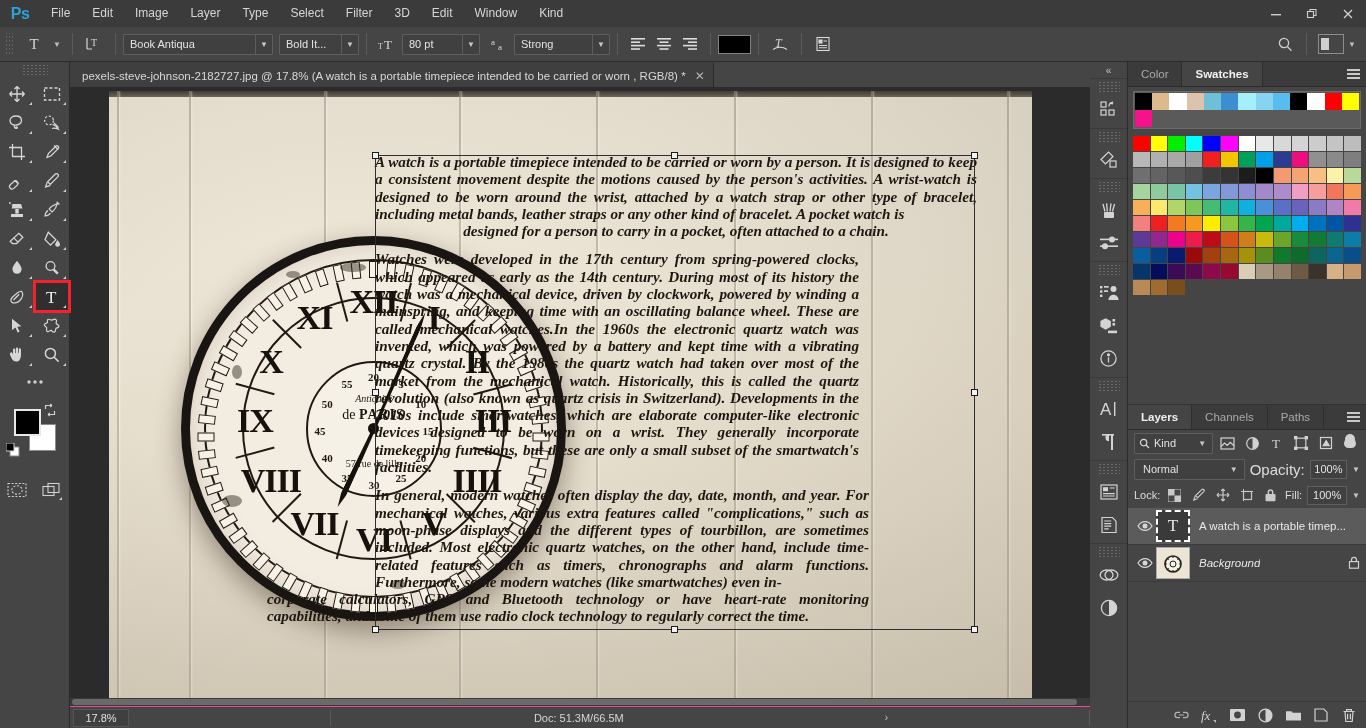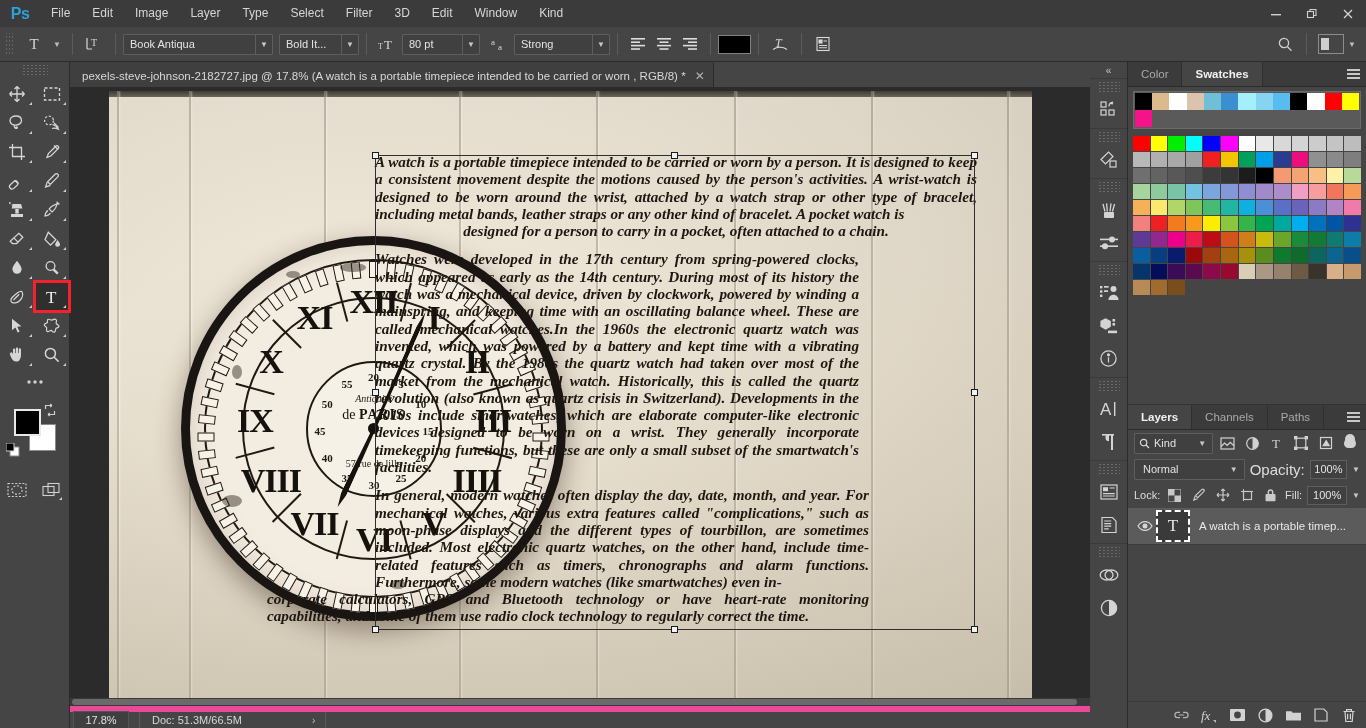--- a/index.html
+++ b/index.html
@@ -364,22 +364,22 @@
   .lp-foot {
     position: absolute; left: 0; right: 0; bottom: 0; height: 27px;
     background: #454545; border-top: 1px solid #3a3a3a;
     display: flex; align-items: center; justify-content: flex-end; padding-right: 4px; gap: 2px;
   }
   .lp-foot .b { width: 26px; height: 22px; display: flex; align-items: center; justify-content: center; color: #d2d2d2; }
 
   
   .statusbar {
     position: absolute; left: 70px; top: 706px; width: 1020px; height: 22px;
-    background: #454545; border-top: 6px solid #ec4899;
-    display: flex; align-items: center;
+    background: #454545; border-top: 1px solid #ec4899;
+    display: flex; align-items: center; justify-content: space-between;
   }
   .zoom-field {
     width: 56px; height: 18px; margin-left: 3px; background: #3f3f3f; border: 1px solid #555;
     display: flex; align-items: center; justify-content: center; font-size: 11px; color: #e0e0e0;
   }
   .doc-info {
     margin-left: 12px; font-size: 11px; color: #d6d6d6;
   }
   .doc-arrow { margin-left: 70px; color: #c4c4c4; font-size: 10px; }
   .sb-sep { width:1px; height:16px; background:#363636; border-right:1px solid #5a5a5a; margin-left:10px;}
@@ -1310,20 +1310,43 @@
         <div class="eye">
           <svg width="16" height="12" viewBox="0 0 16 12" fill="none" stroke="#d8d8d8" stroke-width="1.2">
             <path d="M1 6s2.6-4.4 7-4.4S15 6 15 6s-2.6 4.4-7 4.4S1 6 1 6z"></path>
               <circle cx="8" cy="6" r="1.9" fill="#d8d8d8"></circle>
           </svg>
         </div>
         <div class="lthumb">T</div>
         <div class="lname">A watch is a portable timep...</div>
       </div>
 
+      <div class="layer-row">
+        <div class="eye">
+          <svg width="16" height="12" viewBox="0 0 16 12" fill="none" stroke="#d8d8d8" stroke-width="1.2">
+            <path d="M1 6s2.6-4.4 7-4.4S15 6 15 6s-2.6 4.4-7 4.4S1 6 1 6z"></path>
+              <circle cx="8" cy="6" r="1.9" fill="#d8d8d8"></circle>
+          </svg>
+        </div>
+        <div class="lthumb bg">
+          <svg width="30" height="28" viewBox="0 0 30 28">
+            <rect width="30" height="28" fill="#ece4d5"></rect>
+            <circle cx="15" cy="15" r="8" fill="#f7f2e8" stroke="#26201a" stroke-width="1.6"></circle>
+            <circle cx="15" cy="15" r="3" fill="none" stroke="#26201a" stroke-width="1"></circle>
+            <path d="M15 7.4v1.6M15 21v1.6M7.4 15H9M21 15h1.6M9.6 9.6l1.1 1.1M19.3 19.3l1.1 1.1M20.4 9.6l-1.1 1.1M10.7 19.3l-1.1 1.1" stroke="#26201a" stroke-width="1.2"></path>
+          </svg>
+        </div>
+        <div class="lname italic">Background</div>
+        <div style="margin-left:auto;color:#cfcfcf">
+          <svg width="12" height="13" viewBox="0 0 12 13" fill="none" stroke="#cfcfcf" stroke-width="1.2">
+            <rect x="1.5" y="5.6" width="9" height="6.6"></rect>
+              <path d="M3.5 5.6V3.8a2.5 2.5 0 015 0v1.8"></path>
+          </svg>
+        </div>
+      </div>
 
       <div class="lp-foot">
         <div class="b">
           <svg width="17" height="12" viewBox="0 0 17 12" fill="none" stroke="#b4b4b4" stroke-width="1.2">
             <path d="M7 3.3H4.6a2.7 2.7 0 000 5.4H7M10 3.3h2.4a2.7 2.7 0 010 5.4H10M5.8 6h5.4"></path>
           </svg>
         </div>
         <div class="b">
           <svg width="18" height="15" viewBox="0 0 18 15" fill="#d2d2d2">
             <text x="1" y="12" font-size="13" font-style="italic" font-family="Liberation Serif, serif">fx</text>

